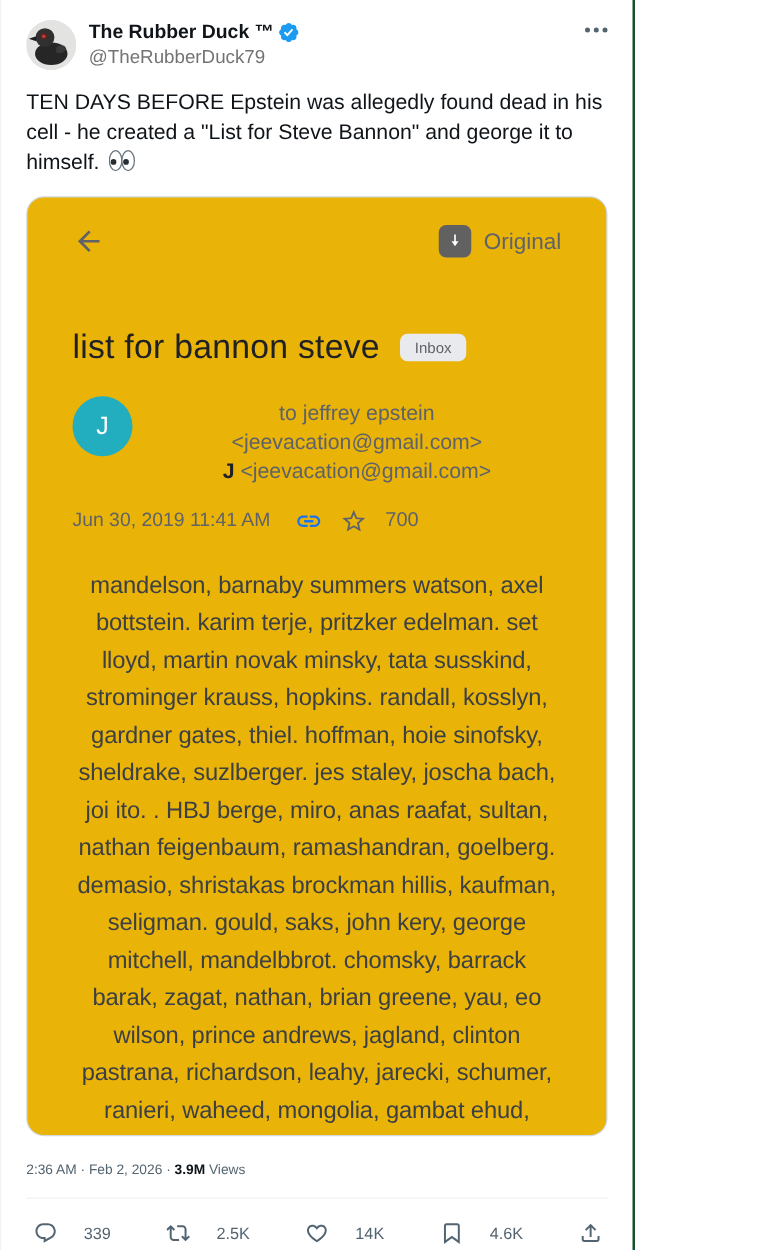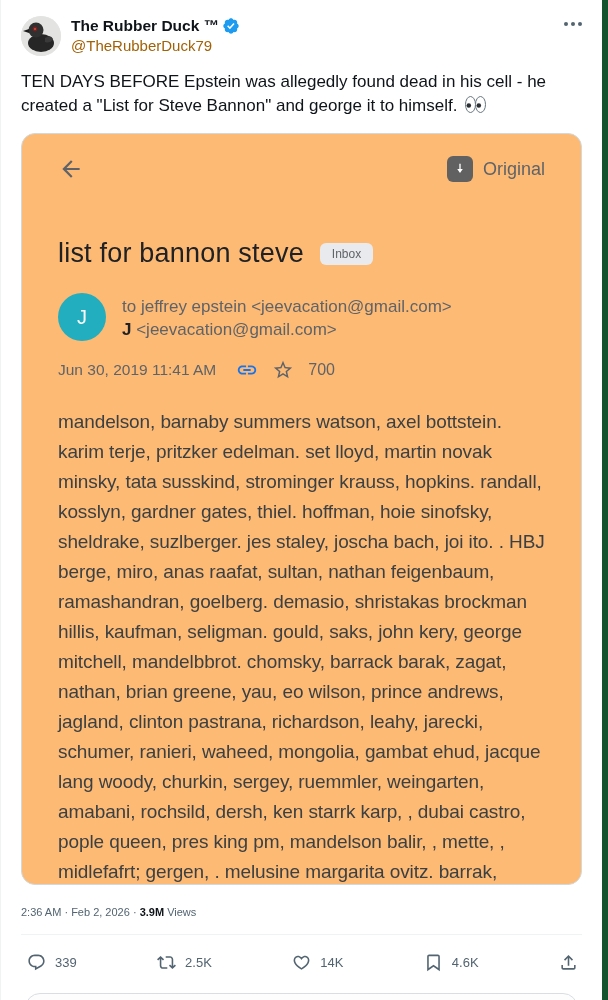--- a/index.html
+++ b/index.html
@@ -3,45 +3,46 @@
 <meta charset="utf-8">
 <style>
   * { margin: 0; padding: 0; box-sizing: border-box; }
   html, body { background: #ffffff; }
   body {
     width: 608px; height: 1000px; overflow: hidden;
     font-family: "Liberation Sans", "DejaVu Sans", sans-serif;
     color: #0f1419;
   }
   .column {
-    width: 608px; height: 1000px;
+    width: 508px; height: 1000px;
     border-left: 1px solid #eff3f4;
-    border-right: 6px solid #14532d;
+    border-right: 2px solid #14532d;
     background: #fff;
   }
   
   .header { display: flex; align-items: flex-start; padding: 16px 20px 0 20px; }
   .avatar { width: 40px; height: 40px; border-radius: 50%; overflow: hidden; flex: 0 0 40px; background: #e9e9e9; }
   .id-block { margin-left: 10px; flex: 1 1 auto; }
   .name-row { display: flex; align-items: center; gap: 3px; }
   .display-name { font-size: 15.5px; font-weight: bold; color: #0f1419; line-height: 20px; }
-  .handle { font-size: 15px; color: #a16207; line-height: 20px; }
+  .handle { font-size: 15px; color: #737373; line-height: 20px; }
   .more-btn { display: flex; gap: 3px; padding: 6px 0 0 0; cursor: pointer; }
   .more-btn span { width: 4px; height: 4px; border-radius: 50%; background: #536471; display: block; }
   
   .tweet-text {
     padding: 14px 20px 0 20px; font-size: 17px; line-height: 24px; color: #0f1419;
   }
   .eyes-svg { vertical-align: -2px; margin-left: 3px; }
   
   .email-card {
     margin: 15px 20px 0 20px; height: 752px;
     border: 1px solid #cfd9de; border-radius: 14px;
-    background: #fdba74; overflow: hidden;
+    background: #eab308; overflow: hidden;
     padding: 20px 36px 0 36px;
+    text-align: center;
   }
   .email-toolbar { display: flex; align-items: center; justify-content: space-between; height: 30px; }
   .back-arrow { color: #5f6368; }
   .original-wrap { display: flex; align-items: center; gap: 10px; }
   .dl-icon {
     width: 26px; height: 26px; background: #616161; border-radius: 6px;
     display: flex; align-items: center; justify-content: center;
   }
   .original-label { font-size: 18px; color: #5f6368; }
   .subject-row { margin-top: 54px; display: flex; align-items: center; gap: 16px; }
@@ -66,21 +67,21 @@
     letter-spacing: -0.1px;
   }
   
   .timestamp-row { padding: 17px 20px 0 20px; font-size: 11px; color: #536471; line-height: 20px; }
   .timestamp-row b { color: #0f1419; }
   .divider { margin: 12px 20px 0 20px; border-top: 1px solid #eff3f4; }
   .action-bar {
     display: flex; align-items: center; justify-content: space-between;
     padding: 10px 24px 0 26px; height: 44px;
   }
-  .action { display: flex; align-items: center; gap: 9px; color: #536471; cursor: pointer; }
+  .action { display: flex; align-items: center; gap: 21px; color: #536471; cursor: pointer; }
   .action .count { font-size: 13px; color: #536471; }
   .reply-stub {
     margin: 14px 24px 0 24px; height: 30px;
     border: 1px solid #d9dee3; border-radius: 22px; background: #fdfdfd;
   }
 </style>
 </head>
 <body>
 
 <div class="column">

